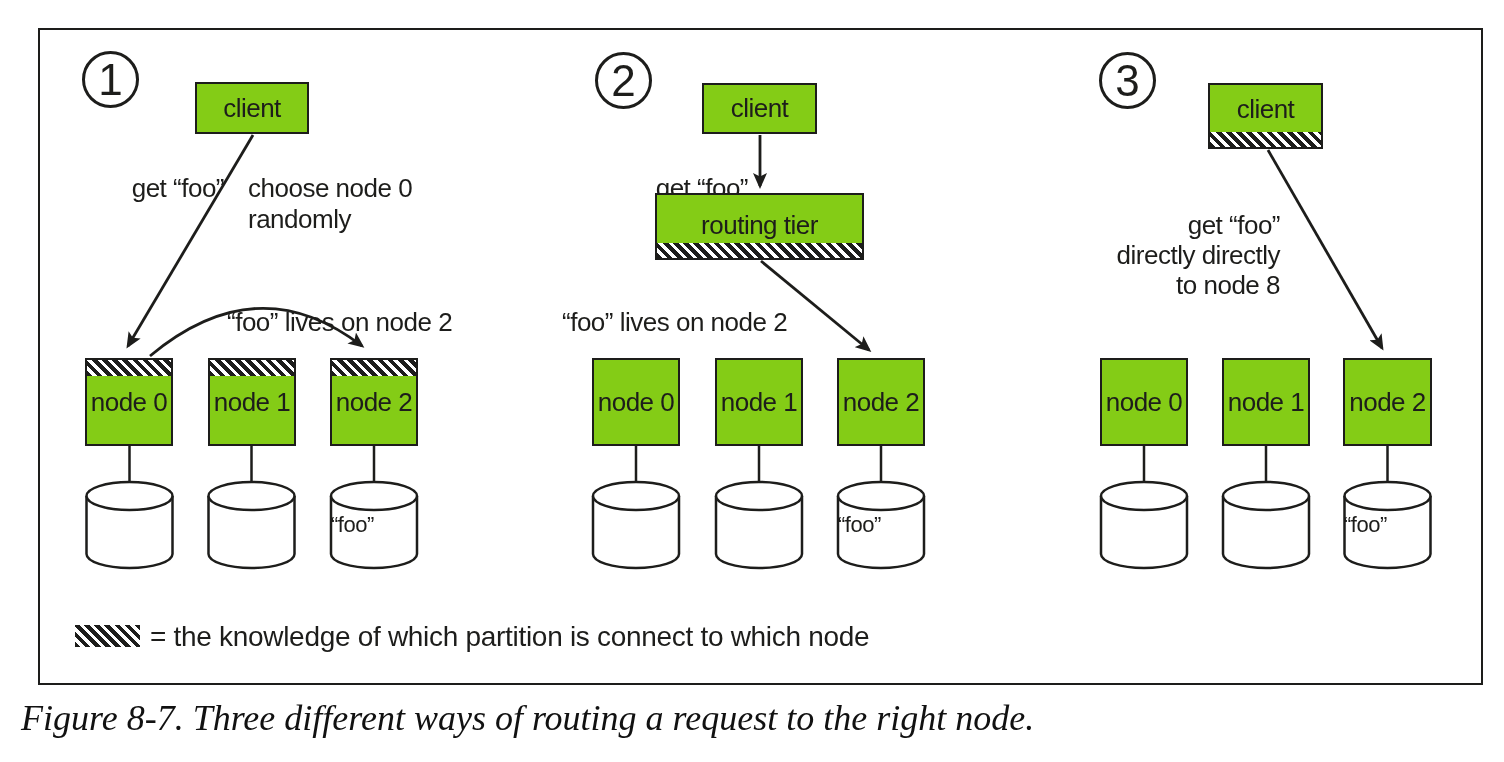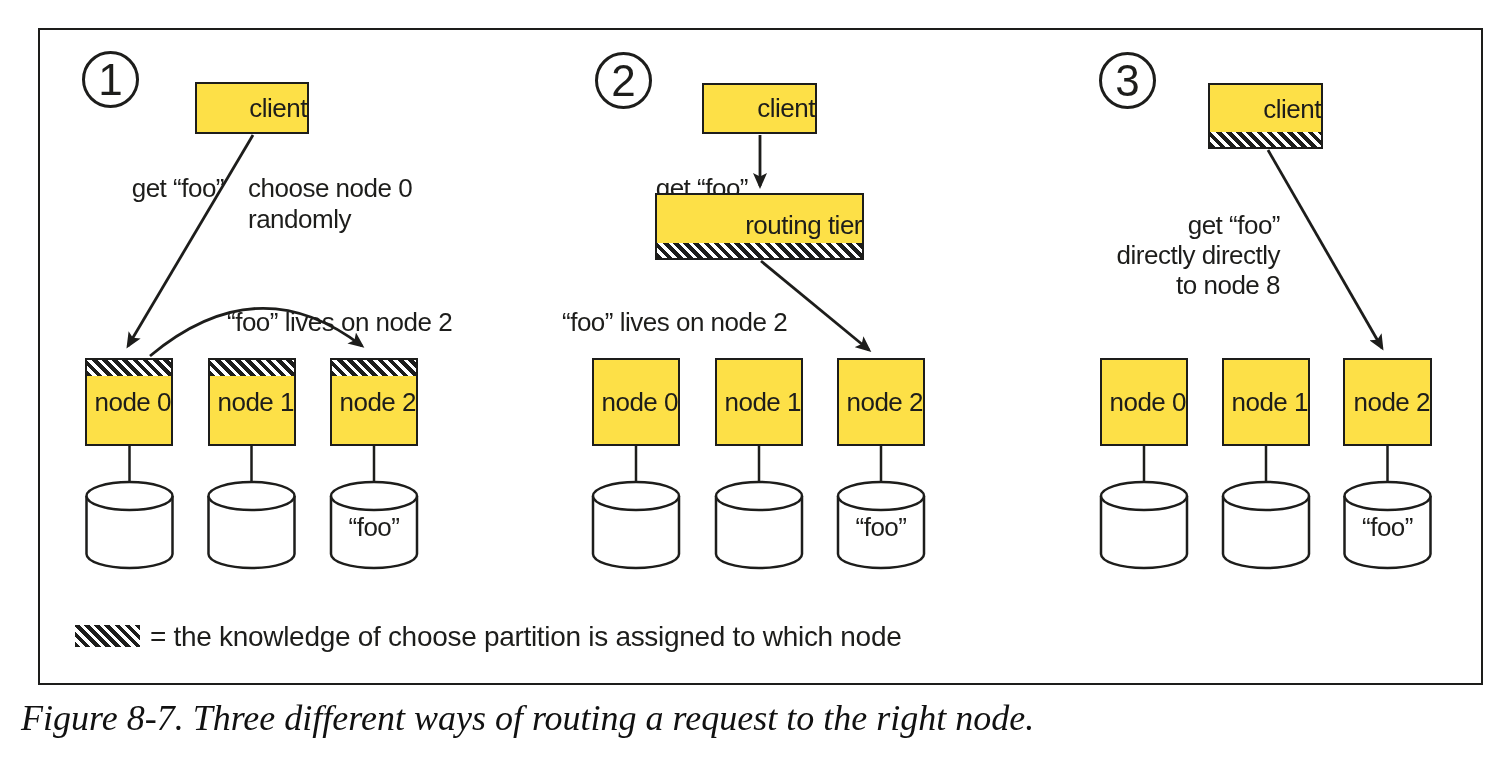--- a/index.html
+++ b/index.html
@@ -12,38 +12,38 @@
     position:absolute;left:38px;top:28px;width:1445px;height:657px;
     border:2.5px solid #1d1d1b;background:#ffffff;
   }
   .overlay{position:absolute;left:0;top:0;pointer-events:none;}
   .circle-num{
     position:absolute;width:57px;height:57px;border:3.5px solid #1d1d1b;
     border-radius:50%;display:flex;align-items:center;justify-content:center;
     font-size:44px;line-height:1;background:#fff;
   }
   .box{
-    position:absolute;border:2.2px solid #1d1d1b;background:#fde047;
-    display:flex;align-items:center;justify-content:flex-end;
+    position:absolute;border:2.2px solid #1d1d1b;background:#84cc16;
+    display:flex;align-items:center;justify-content:center;
     font-size:26px;letter-spacing:-0.5px;
   }
   .hatch{
     position:absolute;left:0;right:0;
     background:repeating-linear-gradient(45deg,#1d1d1b 0 4px,#ffffff 4px 7.2px);
   }
   .hatch.top{top:0;height:16px;}
   .hatch.bottom{bottom:0;height:15px;}
   .ann{
     position:absolute;font-size:26px;letter-spacing:-0.5px;line-height:31px;
     white-space:nowrap;
     margin-top:24px;
   }
   .ann.right{text-align:right;}
   .dblabel{
-    position:absolute;font-size:26px;letter-spacing:-0.5px;text-align:center;
+    position:absolute;font-size:22px;letter-spacing:-0.5px;text-align:left;
   }
   .legend-row .swatch{
     position:absolute;left:75px;top:625px;width:65px;height:22px;
     background:repeating-linear-gradient(45deg,#1d1d1b 0 4px,#ffffff 4px 7.2px);
   }
   .legend-row .legend-text{
     position:absolute;left:150px;top:621px;font-size:28px;letter-spacing:-0.3px;
     white-space:nowrap;
   }
   .caption{
@@ -206,18 +206,18 @@
   <div class="box" style="left:1222px;top:358px;width:88px;height:88px">
     <span>node 1</span>
   </div>
   <div class="box" style="left:1343px;top:358px;width:89px;height:88px">
     <span>node 2</span>
   </div>
   <div class="dblabel" style="left:1344px;top:512px;width:87px">“foo”</div>
 
   <div class="legend-row">
     <div class="swatch"></div>
-    <div class="legend-text">= the knowledge of choose partition is assigned to which node</div>
+    <div class="legend-text">= the knowledge of which partition is connect to which node</div>
   </div>
 
   <div class="caption">Figure 8-7. Three different ways of routing a request to the right node.</div>
 
 </div>
 
 </body></html>

